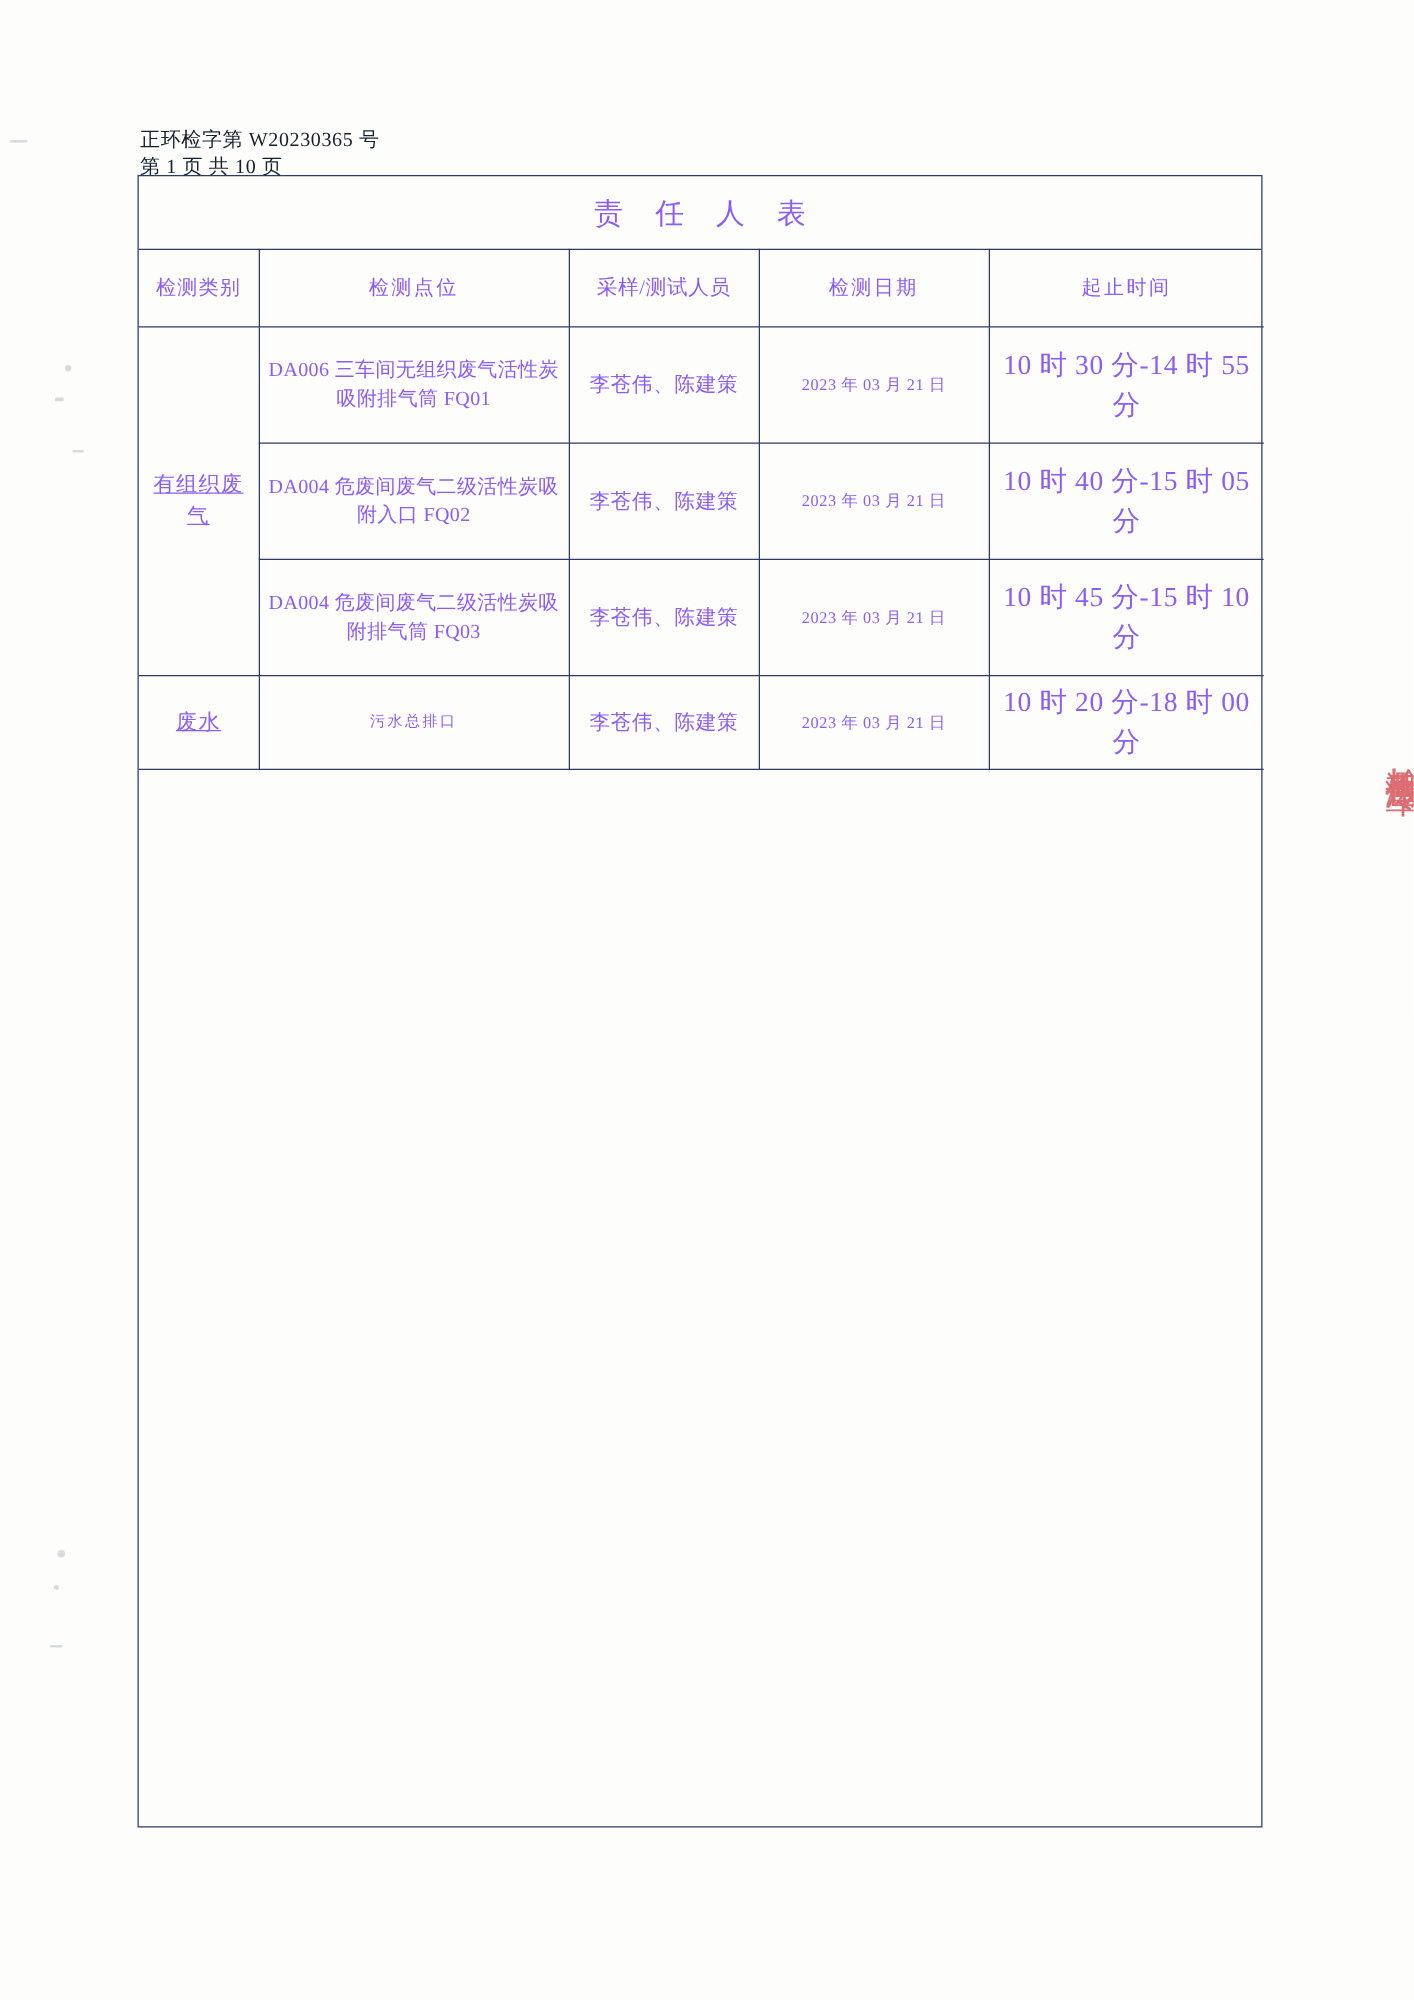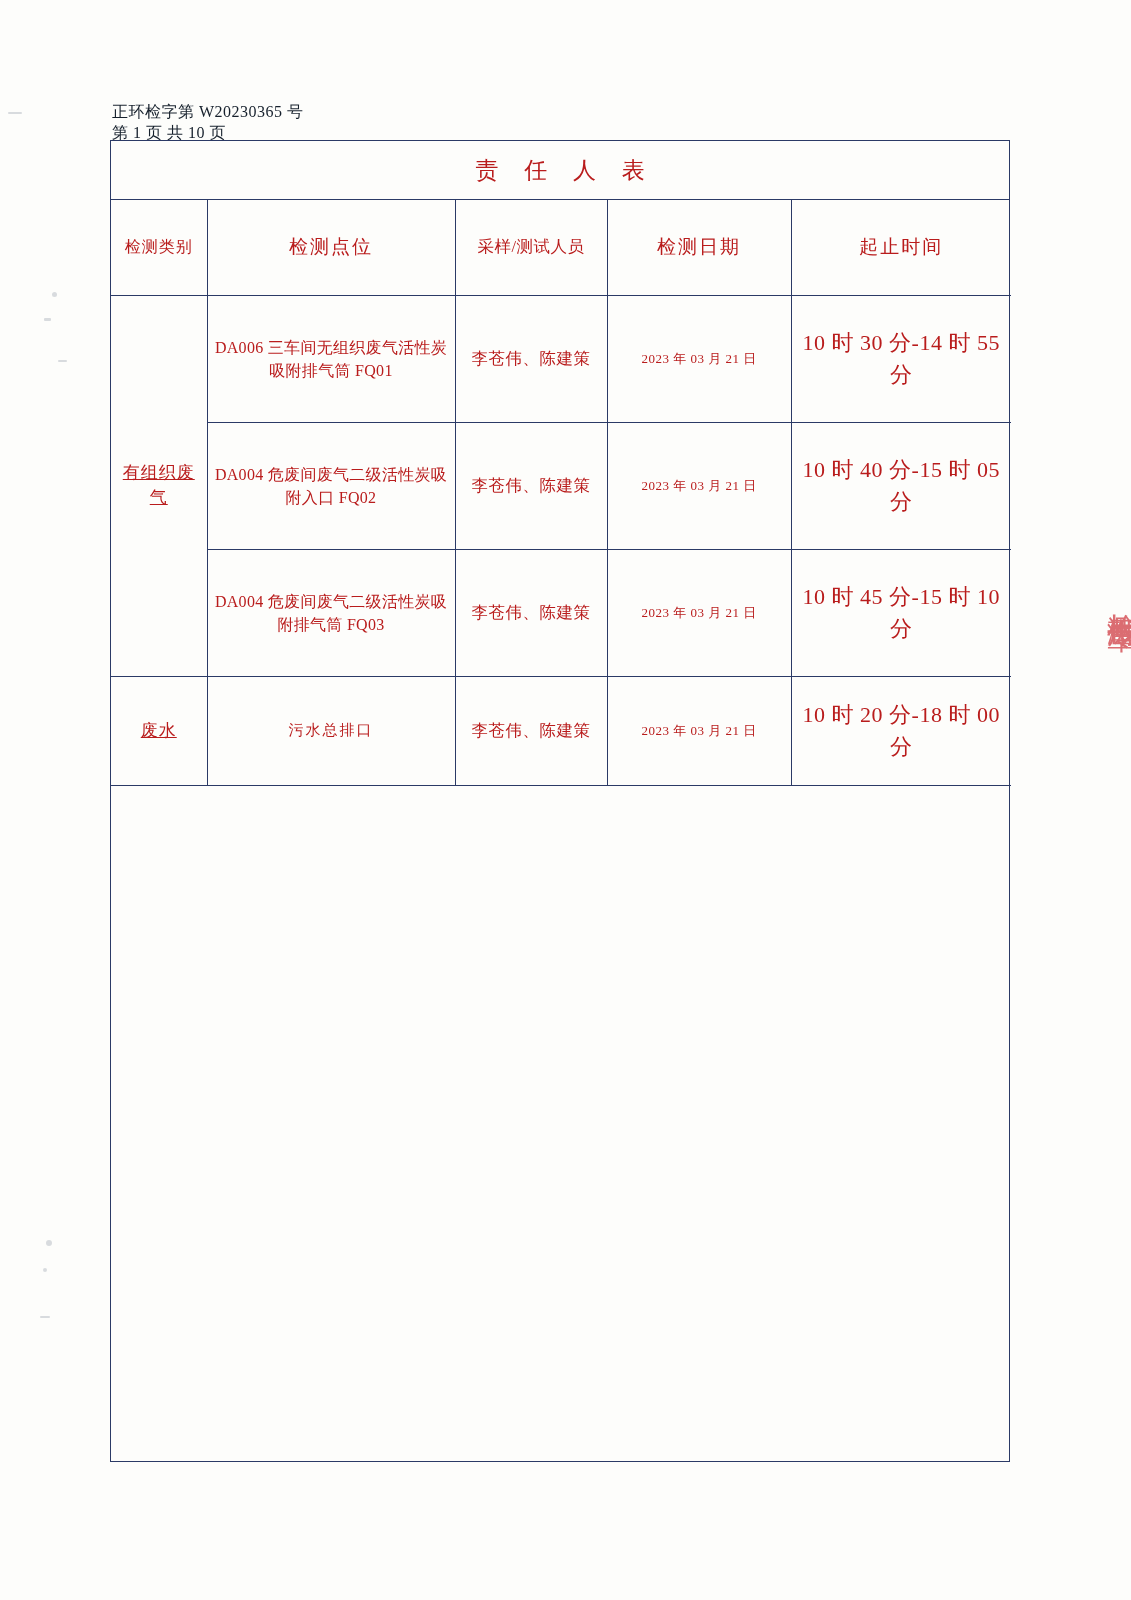--- a/index.html
+++ b/index.html
@@ -64,63 +64,63 @@
     height: 58px;
     border-bottom: 1.4px solid #2b3a66;
     display: flex;
     align-items: center;
     justify-content: center;
   }
   .title-row .title-text {
     font-size: 23px;
     letter-spacing: 10px;
     text-indent: 10px;
-    color: #b91c1c;
+    color: #8b5cf6;
     font-family: "Liberation Serif", serif;
   }
 
   
   table.resp-table {
     position: absolute;
     top: 58px;
     left: 0;
     width: 100%;
     border-collapse: collapse;
     table-layout: fixed;
   }
   table.resp-table th,
   table.resp-table td {
     border: 1.2px solid #2b3a66;
     border-top: none;
     border-left: none;
     text-align: center;
     vertical-align: middle;
-    color: #b91c1c;
-    padding: 21px 6px;
+    color: #8b5cf6;
+    padding: 4px 6px;
     font-family: "Liberation Serif", serif;
   }
   table.resp-table th:last-child,
   table.resp-table td:last-child {
     border-right: none;
   }
   table.resp-table tr:last-child th,
   table.resp-table tr:last-child td {
     border-bottom: 1.3px solid #2b3a66;
   }
 
   .col-cat { width: 96px; }
   .col-point { width: 248px; }
   .col-person { width: 152px; }
   .col-date { width: 184px; }
   .col-time { width: 220px; }
 
   thead th {
     height: 54px;
     font-weight: normal;
-    font-size: 19px;
+    font-size: 16px;
     letter-spacing: 2px;
   }
   thead th.h-cat { letter-spacing: 1px; font-size: 16px; }
   thead th.h-person { letter-spacing: 0.5px; font-size: 16.5px; }
 
   tbody td {
     height: 84px;
     font-size: 16.5px;
     line-height: 1.45;
   }
@@ -131,21 +131,21 @@
   }
   td.point-cell {
     font-size: 16px;
     letter-spacing: 0.3px;
     padding-left: 10px;
     padding-right: 10px;
   }
   td.person-cell { font-size: 16.5px; letter-spacing: 0.5px; }
   td.date-cell { font-size: 13px; letter-spacing: 0.5px; }
   td.time-cell { font-size: 22px; letter-spacing: 0.5px; }
-  td.wastewater-point { font-size: 15px; letter-spacing: 2px; }
+  td.wastewater-point { font-size: 12px; letter-spacing: 2px; }
   tr.row-wastewater td { height: 66px; }
 
   
   .scan-mark {
     position: absolute;
     background: #b9bfc6;
     opacity: 0.55;
     border-radius: 1px;
   }
   .sm1 { left: 8px;  top: 112px; width: 14px; height: 2px; }

